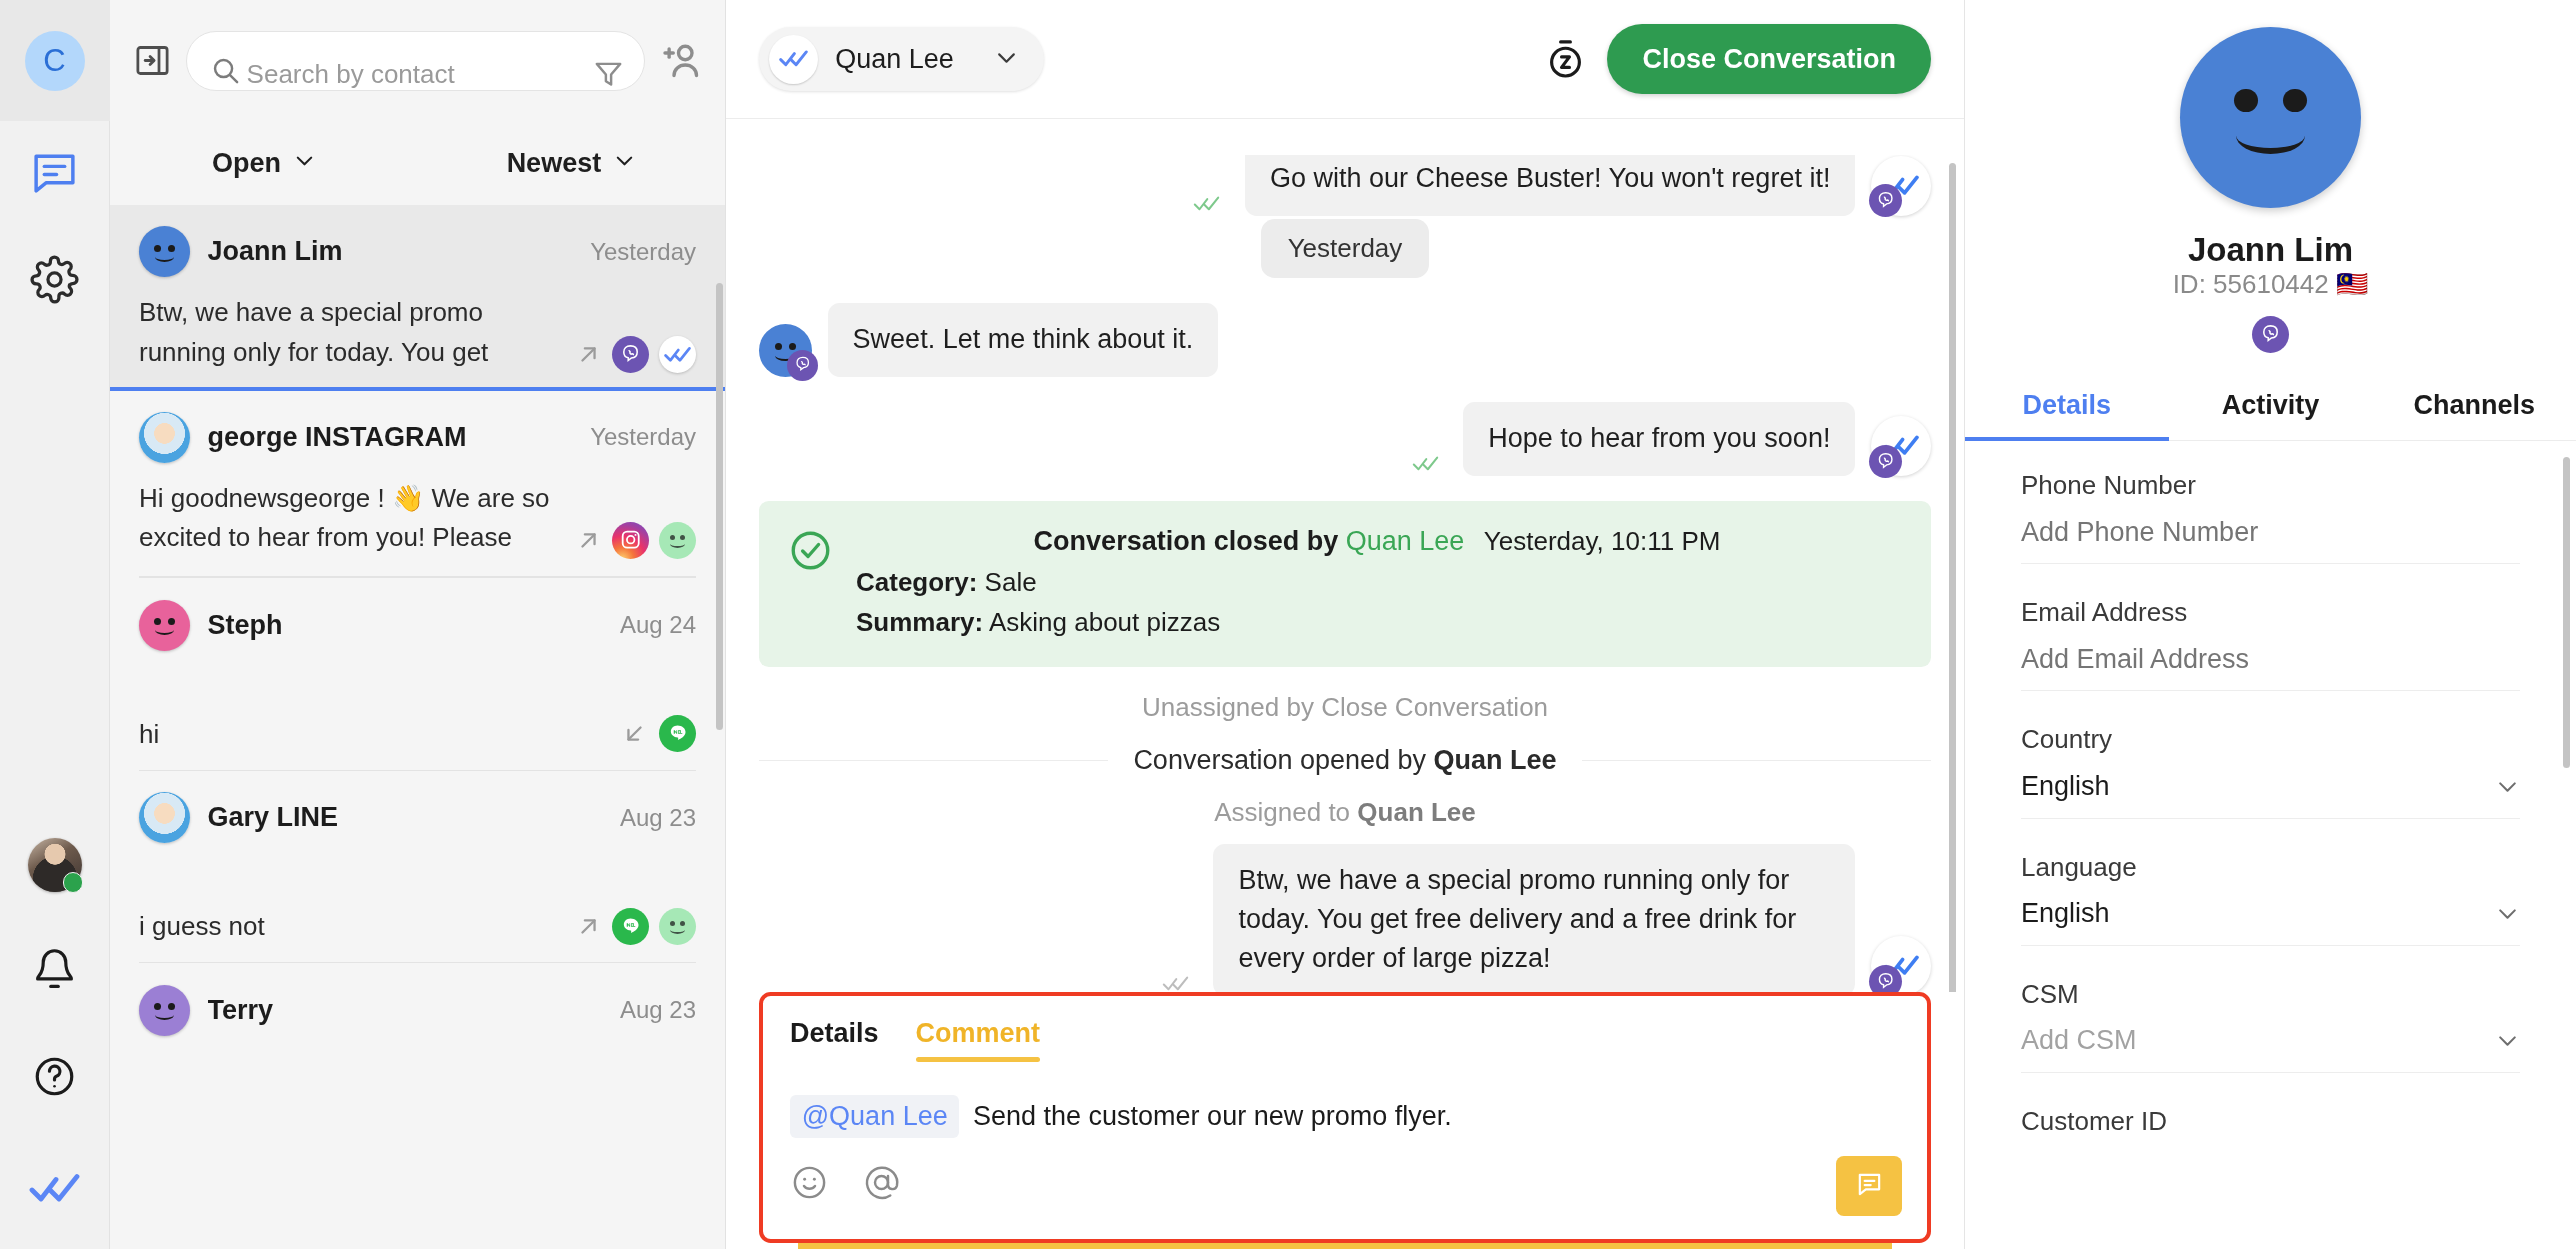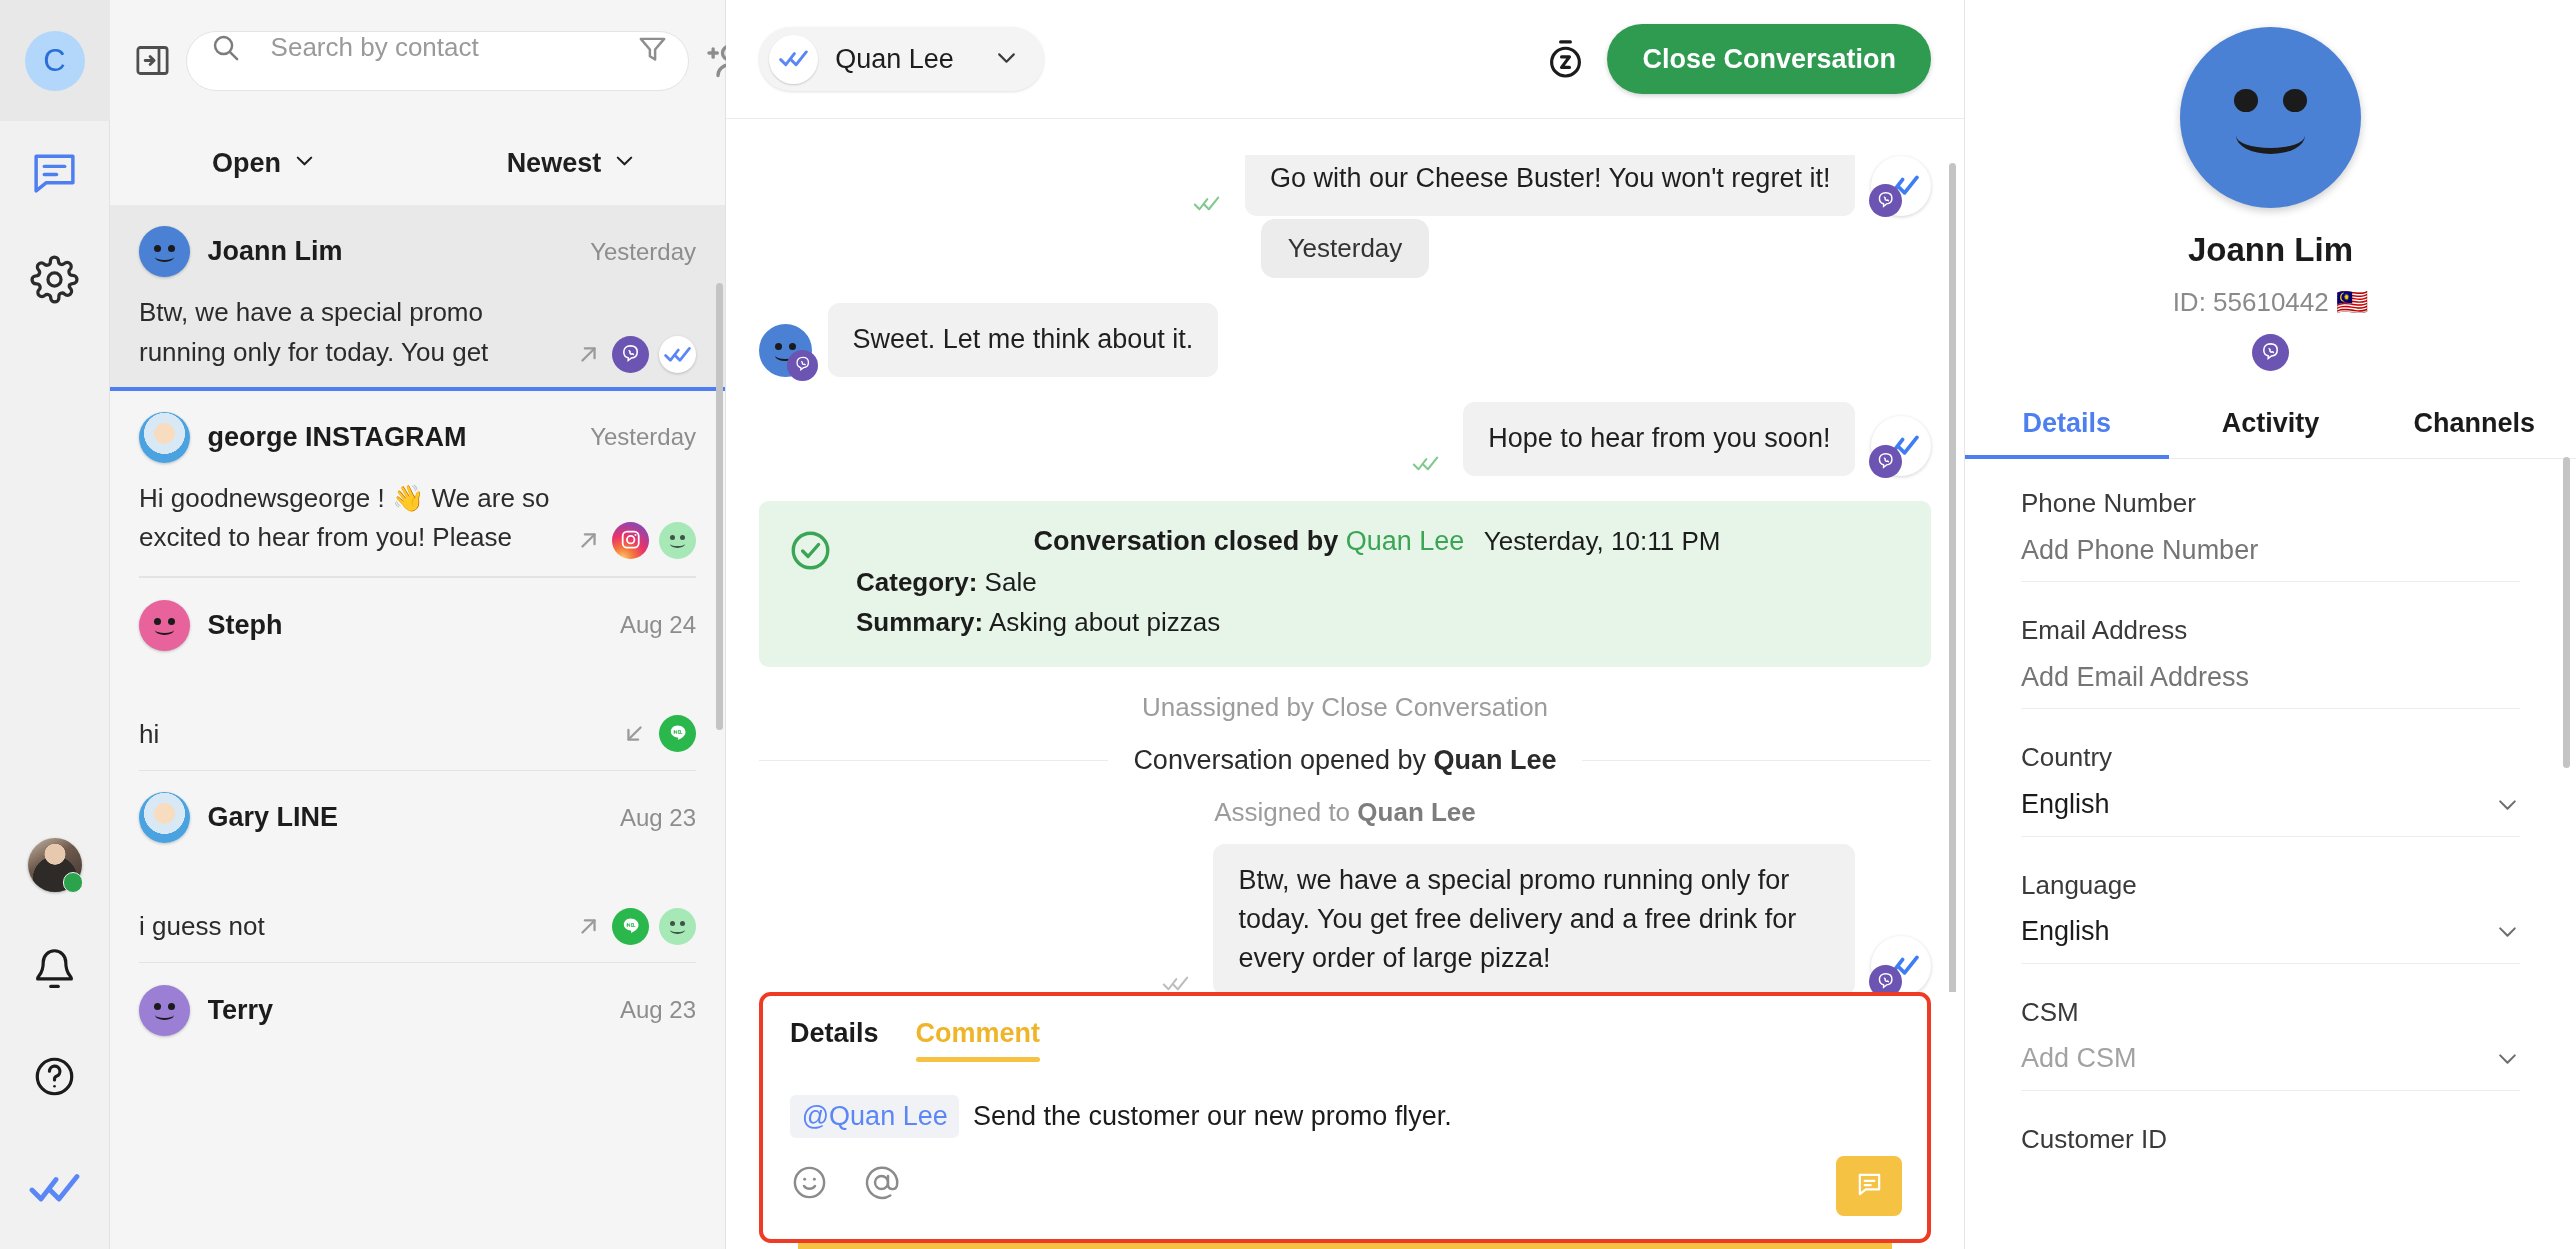--- a/index.html
+++ b/index.html
@@ -64,21 +64,21 @@
     position: relative;
   }
   .list-top {
     height: 121px; display: flex; align-items: center;
     padding: 0 21.4px 0 23px; gap: 13.6px;
   }
   .collapse-icon { width: 39px; height: 39px; flex: 0 0 39px; cursor:pointer; }
   .search-box {
     flex: 1 1 auto; height: 60px; border-radius: 35px;
     background: #ffffff; border: 1px solid #e4e4e4;
-    display: flex; align-items: flex-start; padding: 0 19.5px 0 23px; gap: 30px;
+    display: flex; align-items: flex-end; padding: 0 19.5px 0 23px; gap: 6px;
   }
   .search-input {
     flex: 1 1 auto; border: none; outline: none; background: transparent;
     font-family: "Liberation Sans", sans-serif; font-size: 26px; color: #333;
   }
   .search-input::placeholder { color: #9a9a9a; }
   .icon-btn { cursor: pointer; display:flex; align-items:center; justify-content:center; }
   .add-contact { width: 45px; height: 45px; flex: 0 0 45px; cursor:pointer; }
 
   .list-filters {
@@ -278,21 +278,21 @@
     width: 611px; flex: 0 0 611px; height: 100%;
     background: #fff; display: flex; flex-direction: column;
     position: relative;
   }
   .profile { padding: 27px 0 0 0; text-align: center; }
   .profile-av {
     width: 181px; height: 181px; border-radius: 50%; margin: 0 auto;
     position: relative; box-shadow: 0 2.9px 8.8px rgba(0,0,0,.2);
   }
   .profile-name { font-size: 33px; font-weight: bold; color: #1b1b1b; margin-top: 23px; }
-  .profile-id { font-size: 26px; color: #8a8a8a; margin-top: 18px; }
+  .profile-id { font-size: 26px; color: #8a8a8a; margin-top: 0; }
   .profile-chan { margin: 15.6px auto 0 auto; width: 37px; height: 37px; border-radius: 50%; }
   .right-tabs {
     display: flex; margin-top: 21.4px; border-bottom: 1px solid #ececec;
   }
   .rtab {
     flex: 1 1 33.33%; text-align: center; padding: 15.6px 0 19.5px 0;
     font-size: 27px; font-weight: bold; color: #1b1b1b; cursor: pointer;
     position: relative;
   }
   .rtab.active { color: #4e7ff0; }

